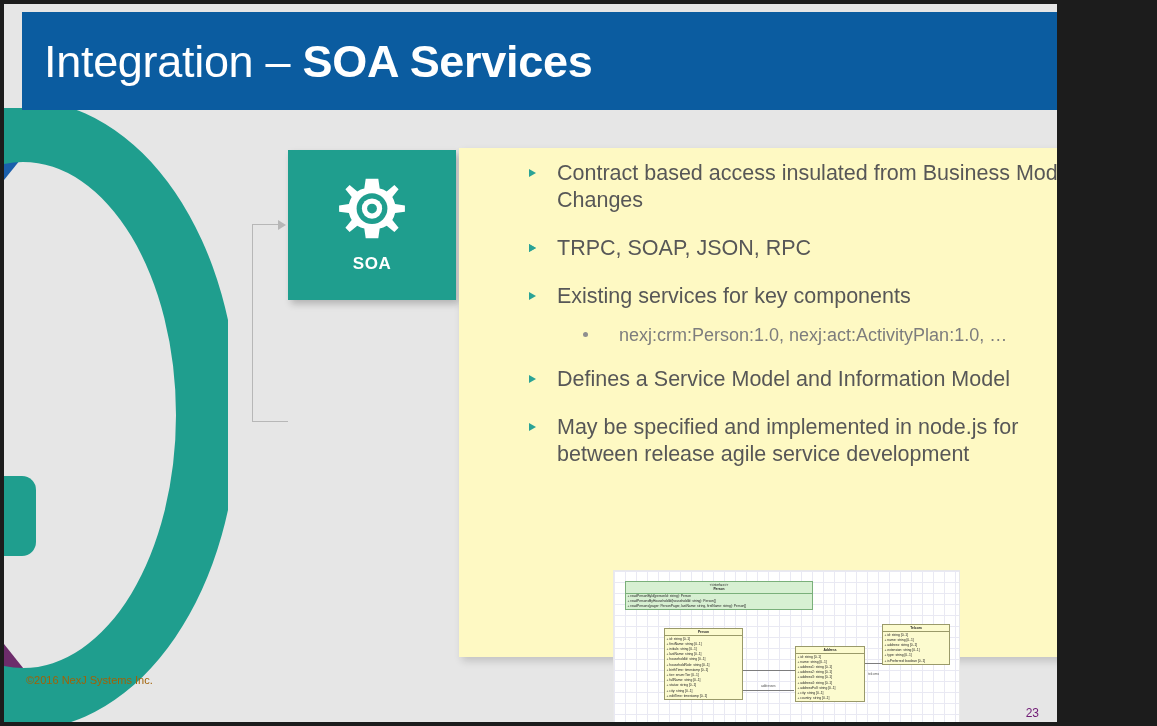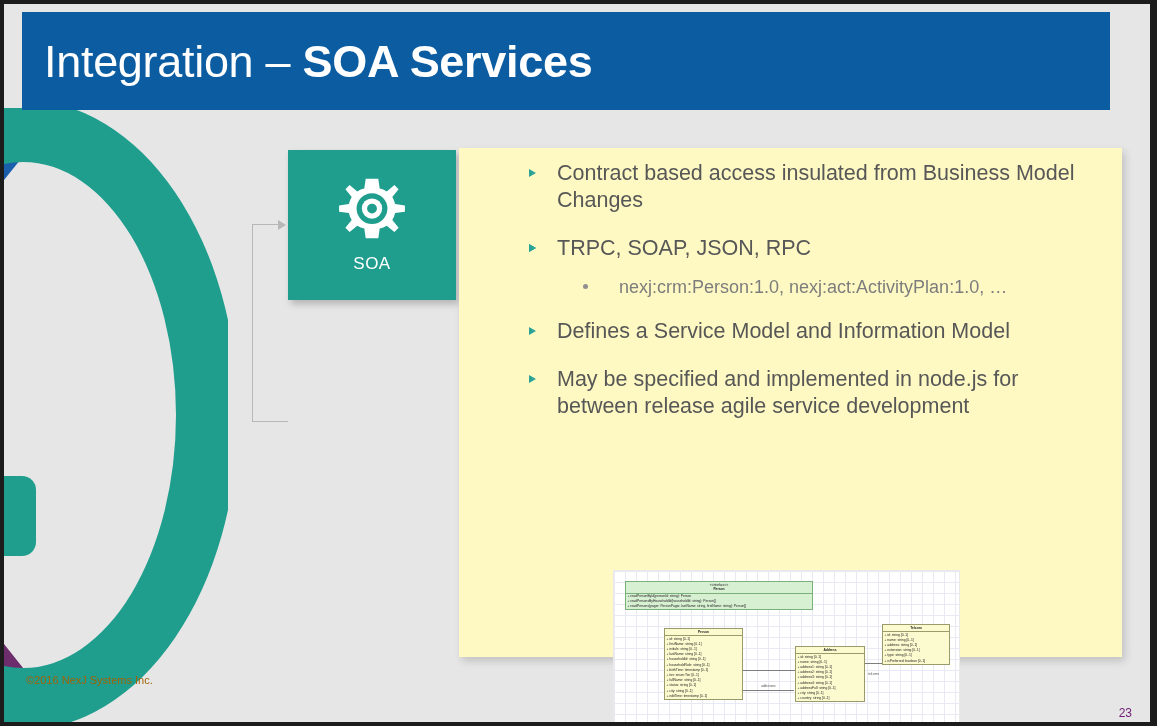--- a/index.html
+++ b/index.html
@@ -1,21 +1,21 @@
 <!DOCTYPE html>
 <html><head>
 <meta charset="utf-8">
 <style>
   html,body{margin:0;padding:0;background:#1a1a1a;}
   body{width:1157px;height:726px;overflow:hidden;font-family:"Liberation Sans",sans-serif;}
 
   #slide{position:relative;width:1157px;height:726px;background:#1c1c1c;overflow:hidden;}
 
   
-  #canvas{position:absolute;left:4px;top:4px;width:1146px;height:718px;background:#e6e6e6;overflow:hidden;}
+  #canvas{position:absolute;left:4px;top:4px;width:1053px;height:718px;background:#e6e6e6;overflow:hidden;}
 
   
   #header{position:absolute;left:18px;top:8px;width:1088px;height:98px;background:#0b5ca0;}
   #title{position:absolute;left:22px;top:22px;color:#ffffff;font-size:45px;line-height:55px;white-space:nowrap;letter-spacing:-0.3px;}
   #title .light{font-weight:300;}
   #title .bold{font-weight:700;}
 
   
   .tri{position:absolute;width:0;height:0;}
   #tri-blue{left:0px;top:104px;border-left:58px solid #1a5fab;border-bottom:72px solid transparent;}
@@ -34,21 +34,21 @@
   #conn-v{left:0px;top:2px;width:1px;height:198px;}
   #conn-h-bot{left:0px;top:199px;width:36px;height:1px;}
   #conn-h-top{left:0px;top:2px;width:28px;height:1px;}
   #conn-arrow{position:absolute;left:26px;top:-2px;width:0;height:0;
               border-left:8px solid #b7b7b7;border-top:5px solid transparent;border-bottom:5px solid transparent;}
 
   
   #soa-tile{position:absolute;left:284px;top:146px;width:168px;height:150px;background:#1f9e8e;
             box-shadow:3px 4px 7px rgba(0,0,0,.22);}
   #soa-gear{position:absolute;left:50%;top:26px;transform:translateX(-50%);}
-  #soa-label{position:absolute;left:0;right:0;top:104px;text-align:center;color:#fff;font-size:17px;font-weight:400;letter-spacing:.5px;}
+  #soa-label{position:absolute;left:0;right:0;top:104px;text-align:center;color:#fff;font-size:17px;font-weight:700;letter-spacing:.5px;}
 
   
   #node-badge{position:absolute;left:248px;top:128px;width:70px;height:70px;border-radius:50%;
               background:#1a7d70;color:#fff;display:flex;flex-direction:column;align-items:center;
               justify-content:center;font-size:15px;line-height:19px;box-shadow:1px 2px 5px rgba(0,0,0,.20);z-index:5;}
 
   
   #panel{position:absolute;left:455px;top:144px;width:663px;height:509px;background:#fef9c3;
          box-shadow:3px 4px 8px rgba(0,0,0,.16);}
 
@@ -118,20 +118,21 @@
       </svg>
       <div id="soa-label">SOA</div>
     </div>
 
 
     <div id="panel">
       <div id="bullets">
         <div class="b1"><span class="marker"></span><span>Contract based access insulated from Business Model Changes</span></div>
         <div class="b1"><span class="marker"></span></div>
         <div class="b1"><span class="marker"></span><span>TRPC, SOAP, JSON, RPC</span></div>
+        <div class="b1"><span class="marker"></span><span>Existing services for key components</span></div>
         <div class="b2"><span class="dot"></span><span>nexj:crm:Person:1.0, nexj:act:ActivityPlan:1.0, …</span></div>
         <div class="b1"><span class="marker"></span><span>Defines a Service Model and Information Model</span></div>
         <div class="b1"><span class="marker"></span><span>May be specified and implemented in node.js for between release agile service development</span></div>
       </div>
     </div>
 
     <div id="uml">
       <div id="uml-grid"></div>
 
       <div class="uml-box uml-iface" style="left:11px;top:10px;width:186px;">

